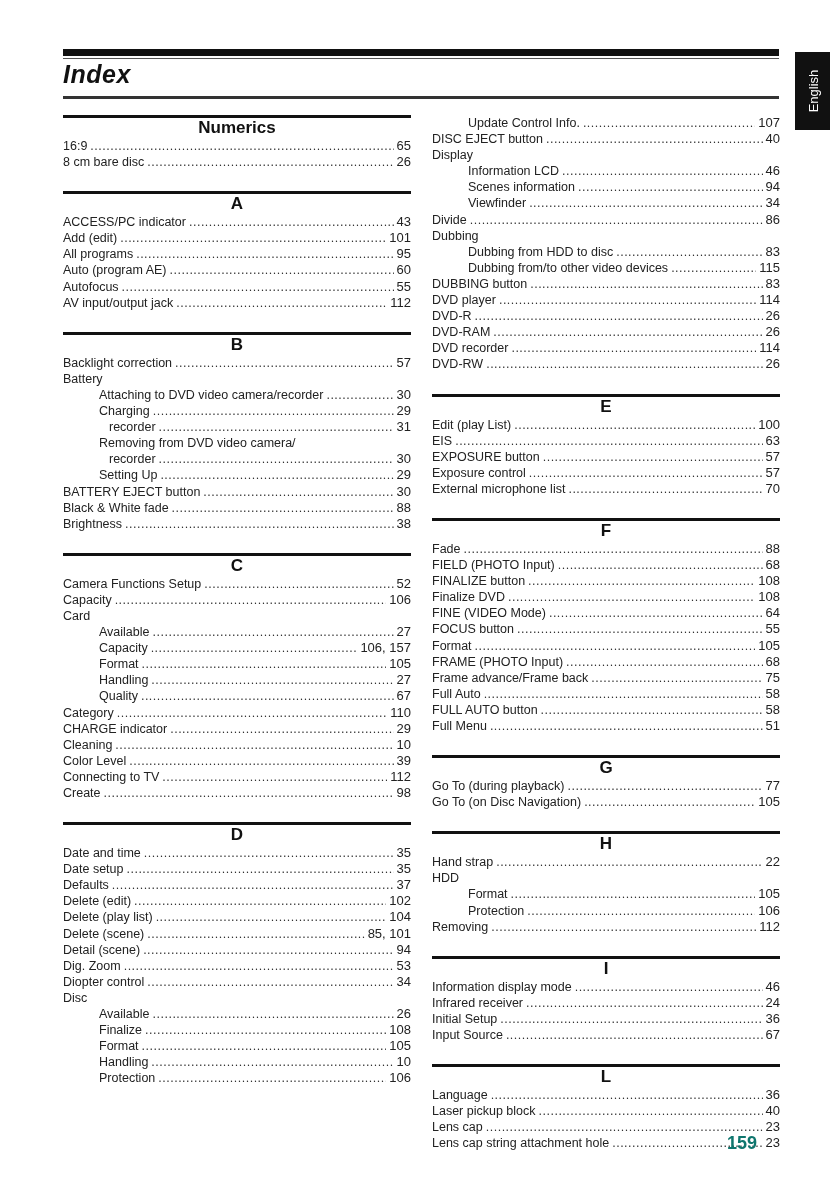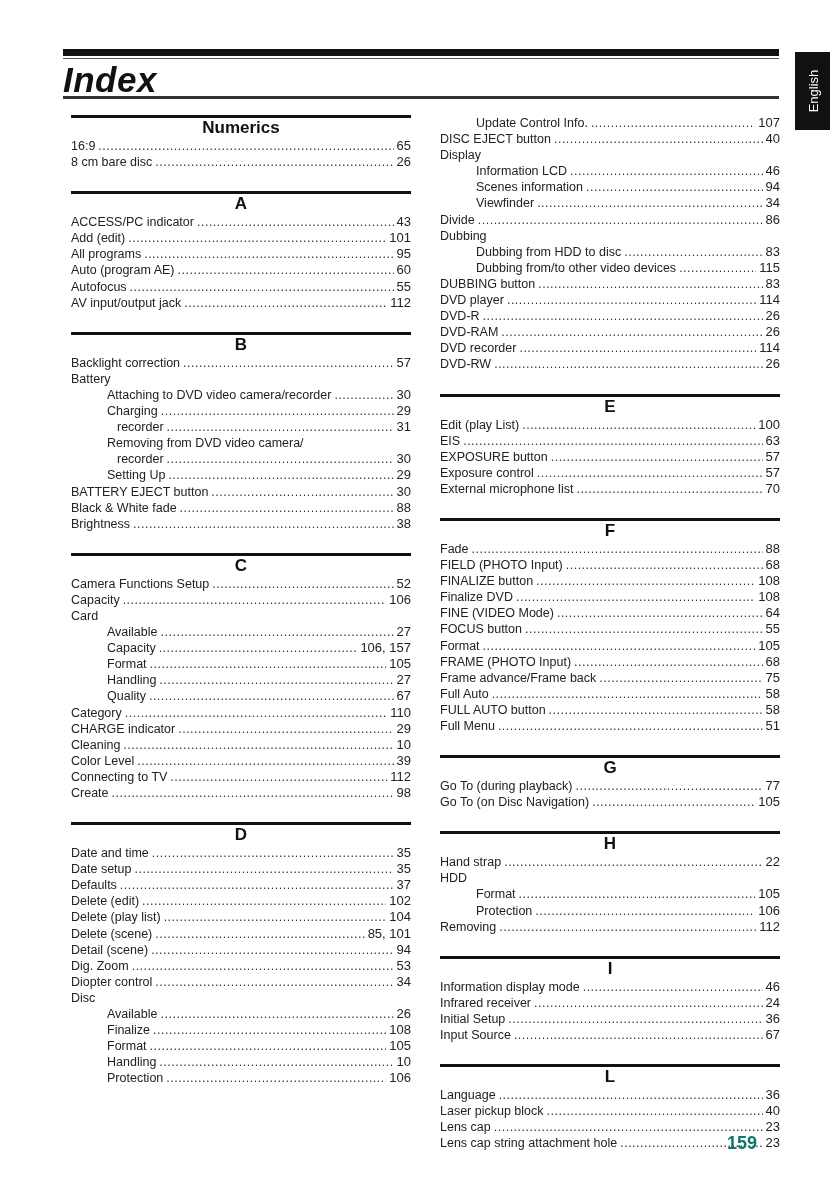--- a/index.html
+++ b/index.html
@@ -1,30 +1,30 @@
 <!DOCTYPE html>
 <html><head>
 <meta charset="utf-8">
 <style>
   html, body { margin: 0; padding: 0; background: #ffffff; }
   body { width: 830px; height: 1180px; position: relative; overflow: hidden;
          font-family: "Liberation Sans", sans-serif; color: #1a1a1a; }
   .top-rule { position: absolute; left: 63px; width: 716px; top: 49px; height: 7px; background: #111; }
   .top-rule2 { position: absolute; left: 63px; width: 716px; top: 58px; height: 1px; background: #555; }
-  .title { position: absolute; left: 63px; top: 60px; font-size: 35px; font-weight: bold; font-style: italic; color: #111; letter-spacing: 0.5px; }
+  .title { position: absolute; left: 63px; top: 60px; font-size: 25px; font-weight: bold; font-style: italic; color: #111; letter-spacing: 0.5px; }
   .title-rule { position: absolute; left: 63px; width: 716px; top: 96px; height: 3px; background: #333; }
   .tab { position: absolute; left: 795px; top: 52px; width: 35px; height: 78px; background: #111; }
   .tab span { position: absolute; left: 50%; top: 50%; transform: translate(-50%,-50%) rotate(-90deg);
               color: #fff; font-size: 13px; white-space: nowrap; }
   .col { position: absolute; top: 115px; width: 348px; }
   .col.left { left: 63px; }
   .col.right { left: 432px; }
   .section-head { border-top: 3px solid #111; text-align: center; font-weight: bold; font-size: 17px;
                   line-height: 18px; padding-top: 1px; margin-bottom: 1px; color: #111; }
-  .section { margin-bottom: 21px; margin-left: 8px; }
+  .section { margin-bottom: 21px; }
   .entry { display: flex; font-size: 12.5px; line-height: 16.1px; white-space: nowrap; color: #222; }
   .entry.sub { padding-left: 36px; }
   .entry.sub2 { padding-left: 46px; }
   .entry .label { flex: none; }
   .entry .dots { flex: 1 1 auto; overflow: hidden; margin: 0 3px; color: #333; letter-spacing: 0.5px; }
   .entry .dots::after { content: "........................................................................................................................................"; }
   .entry .page { flex: none; font-size: 13px; }
   .page-number { position: absolute; left: 727px; top: 1133px; font-size: 18px; font-weight: bold; color: #0f766e; }
 </style>
 </head>

